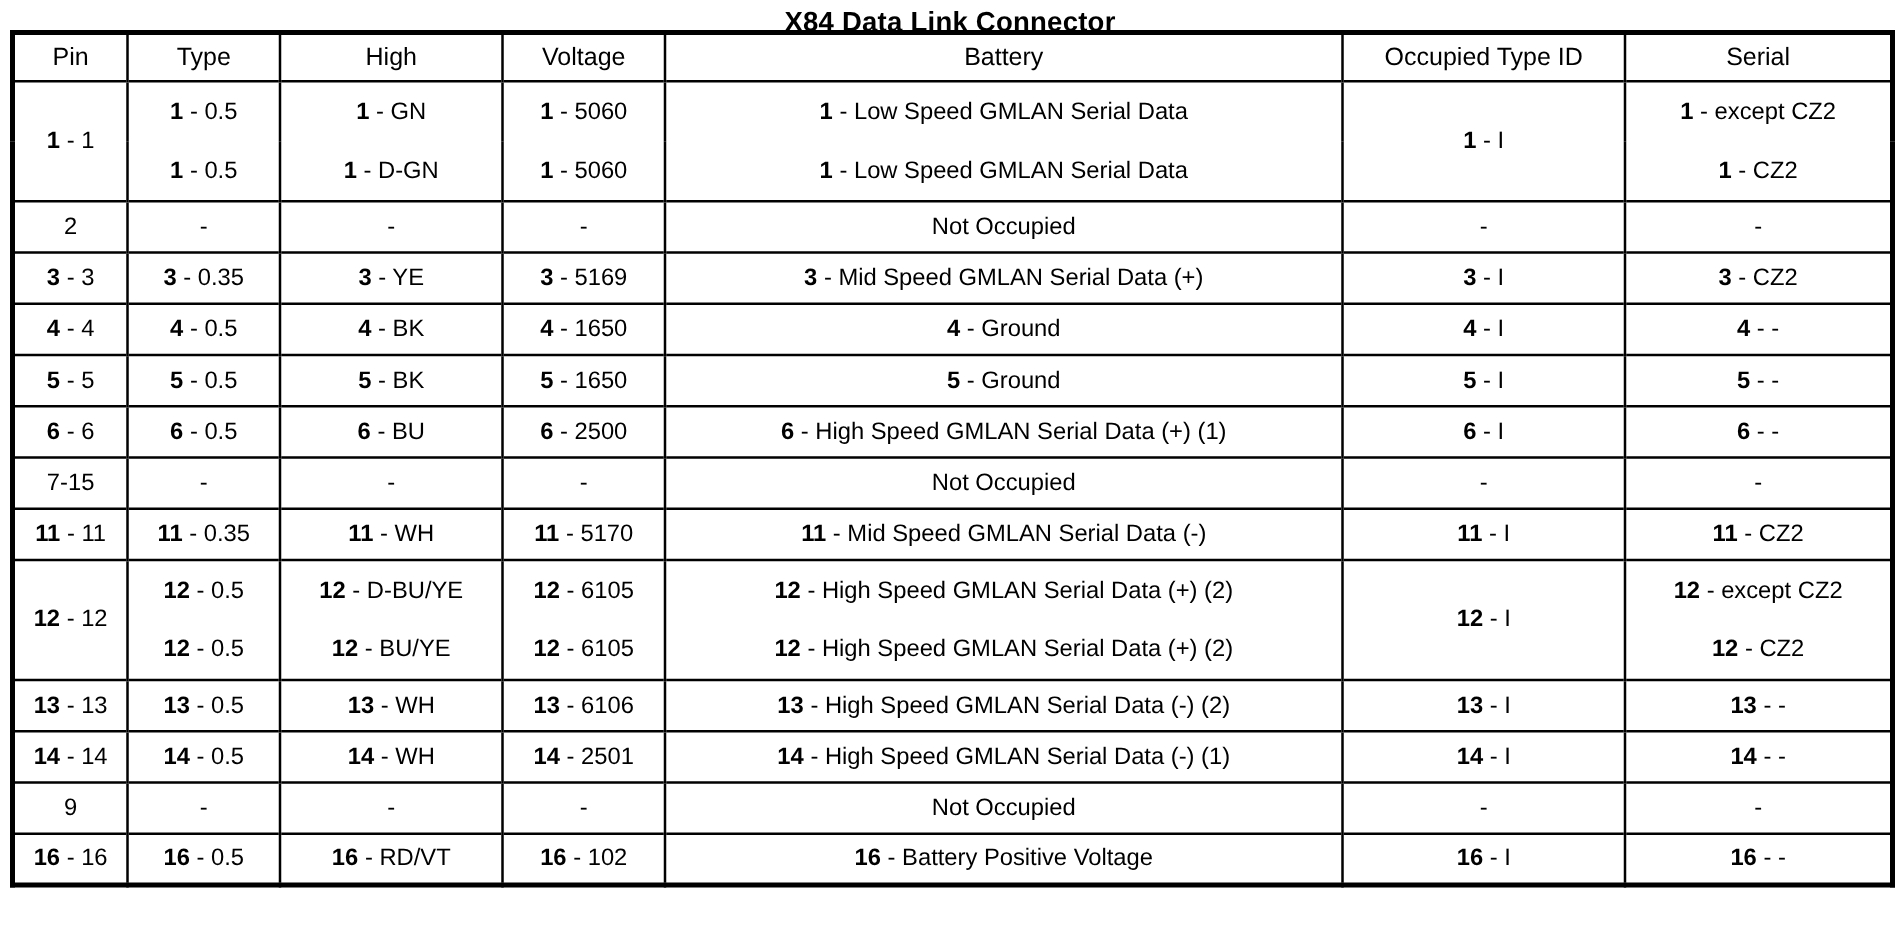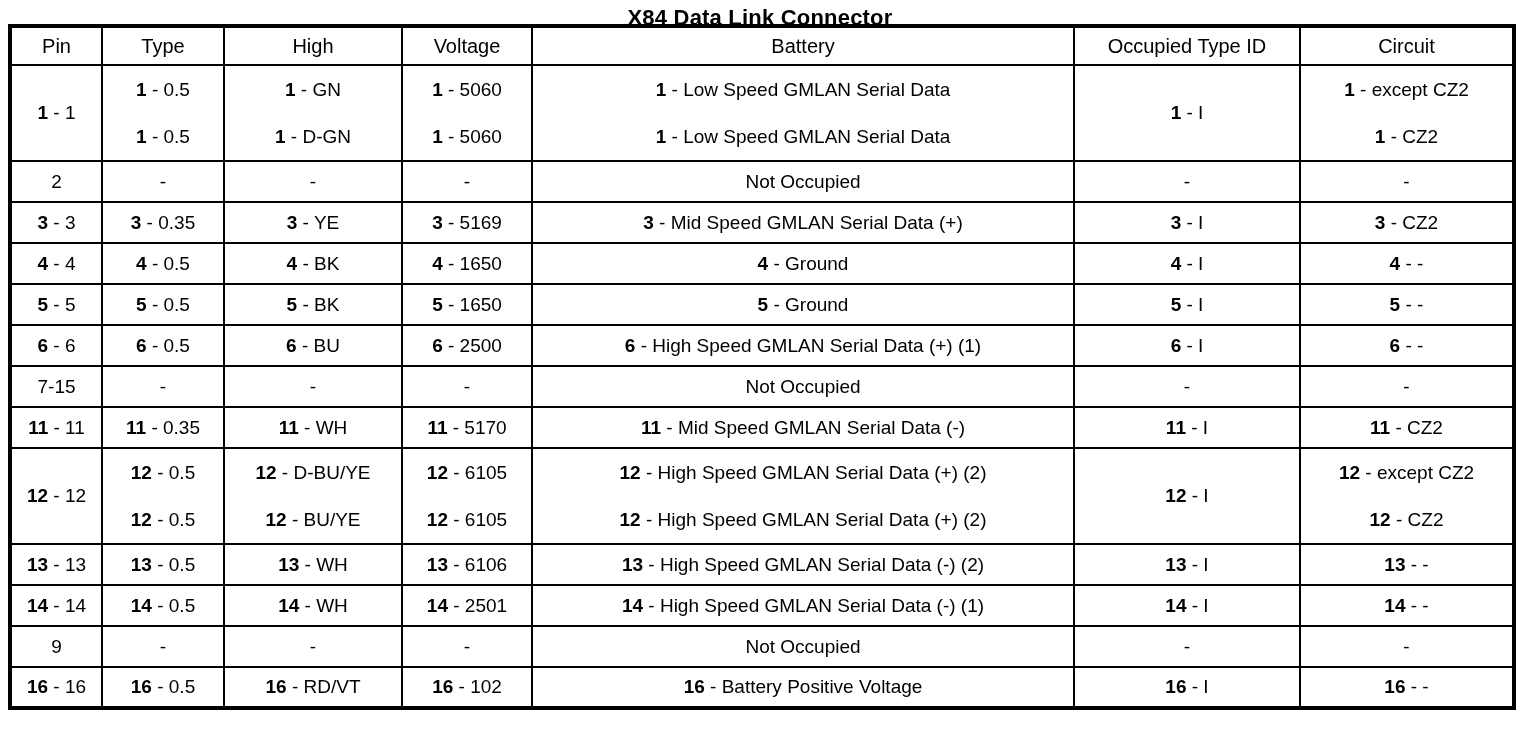--- a/index.html
+++ b/index.html
@@ -67,21 +67,21 @@
     <col style="width:214px">
   </colgroup>
   <thead>
     <tr>
       <th>Pin</th>
       <th>Type</th>
       <th>High</th>
       <th>Voltage</th>
       <th>Battery</th>
       <th>Occupied Type ID</th>
-      <th>Circuit</th>
+      <th>Serial</th>
     </tr>
   </thead>
   <tbody>
       <tr class="group-first">
         <td rowspan="2"><b>1</b> - 1</td>
         <td><b>1</b> - 0.5</td>
         <td><b>1</b> - GN</td>
         <td><b>1</b> - 5060</td>
         <td><b>1</b> - Low Speed GMLAN Serial Data</td>
         <td rowspan="2"><b>1</b> - I</td>

